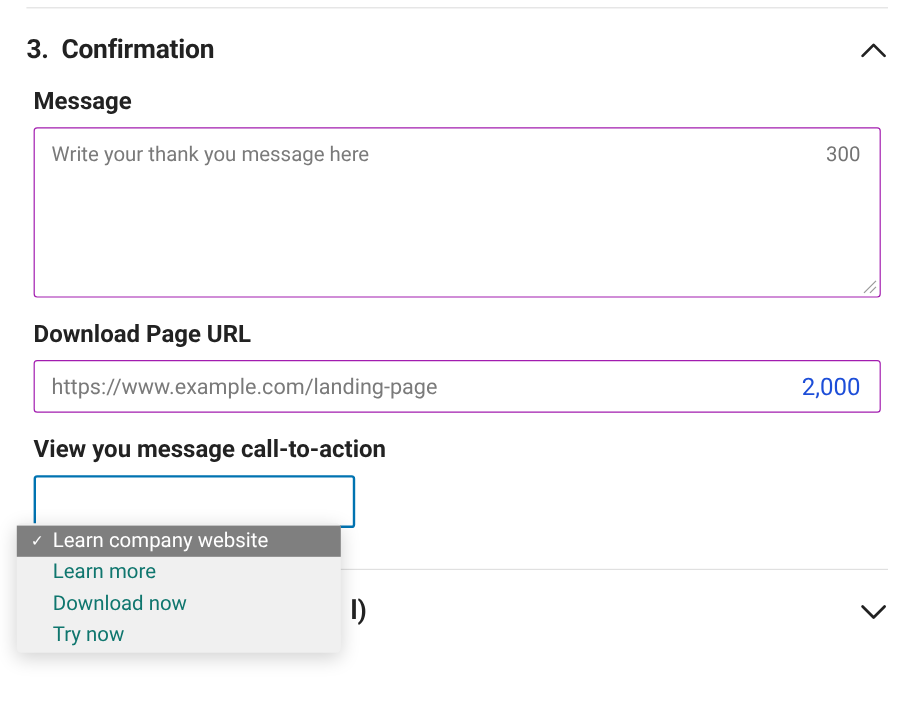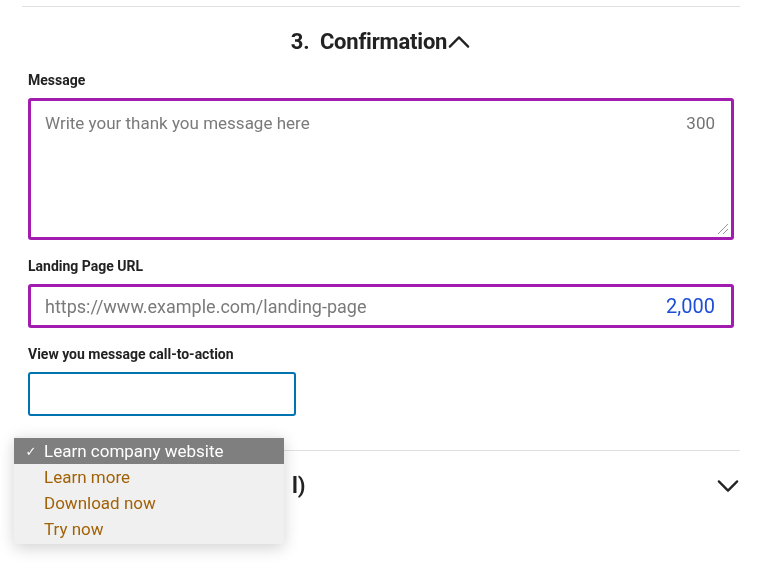--- a/index.html
+++ b/index.html
@@ -15,21 +15,21 @@
       color: #1d1d1d;
       padding: 0;
     }
     .divider-top {
       border-top: 1px solid #e0e0e0;
       margin: 6px 22px 0 22px;
     }
     .section-header {
       display: flex;
       align-items: center;
-      justify-content: center;
+      justify-content: space-between;
       padding: 22px 22px 18px 22px;
     }
     .section-title {
       font-size: 22px;
       font-weight: 700;
       color: #222;
       letter-spacing: -0.2px;
     }
     .chevron {
       width: 24px;
@@ -40,32 +40,32 @@
       cursor: pointer;
     }
     .chevron svg {
       width: 22px;
       height: 14px;
     }
     .content {
       padding: 0 28px;
     }
     .field-label {
-      font-size: 14px;
+      font-size: 20px;
       font-weight: 700;
       color: #222;
       margin-bottom: 10px;
       margin-top: 18px;
     }
     .field-label:first-child {
       margin-top: 0;
     }
     .input-wrapper {
       position: relative;
-      border: 3px solid #a21caf;
+      border: 1px solid #a21caf;
       border-radius: 3px;
       background: #fff;
     }
     .textarea-wrapper {
       height: 142px;
     }
     .textarea {
       width: 100%;
       height: 100%;
       border: none;
@@ -137,21 +137,21 @@
       box-shadow: 0 4px 16px rgba(0,0,0,0.18);
       border-radius: 4px;
       padding: 2px 0;
       z-index: 10;
     }
     .dropdown-item {
       display: flex;
       align-items: center;
       padding: 2px 12px 2px 8px;
       font-size: 17px;
-      color: #a16207;
+      color: #0f766e;
       cursor: pointer;
       height: 26px;
     }
     .dropdown-item .check {
       width: 18px;
       display: inline-flex;
       justify-content: center;
       align-items: center;
       font-size: 13px;
     }
@@ -200,21 +200,21 @@
   <div class="field-label">Message</div>
   <div class="input-wrapper textarea-wrapper">
     <textarea class="textarea" placeholder="Write your thank you message here" style=""></textarea>
     <div class="counter">300</div>
     <svg class="resize-handle" viewBox="0 0 12 12">
       <line x1="1" y1="11" x2="11" y2="1" stroke="#999" stroke-width="1"></line>
       <line x1="6" y1="11" x2="11" y2="6" stroke="#999" stroke-width="1"></line>
     </svg>
   </div>
 
-  <div class="field-label">Landing Page URL</div>
+  <div class="field-label">Download Page URL</div>
   <div class="input-wrapper single">
     <input type="text" class="text-input" placeholder="https://www.example.com/landing-page" style="">
     <div class="counter-inline">2,000</div>
   </div>
 
   <div class="field-label">View you message call-to-action</div>
   <div class="select-frame"></div>
 
 </div>
 

